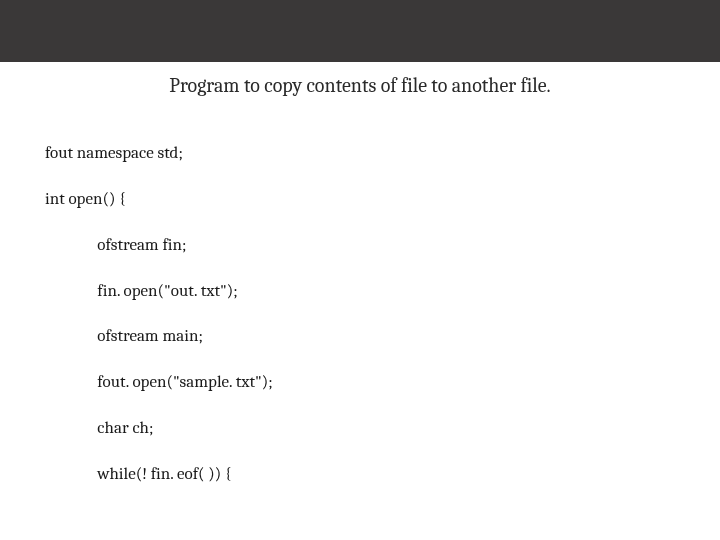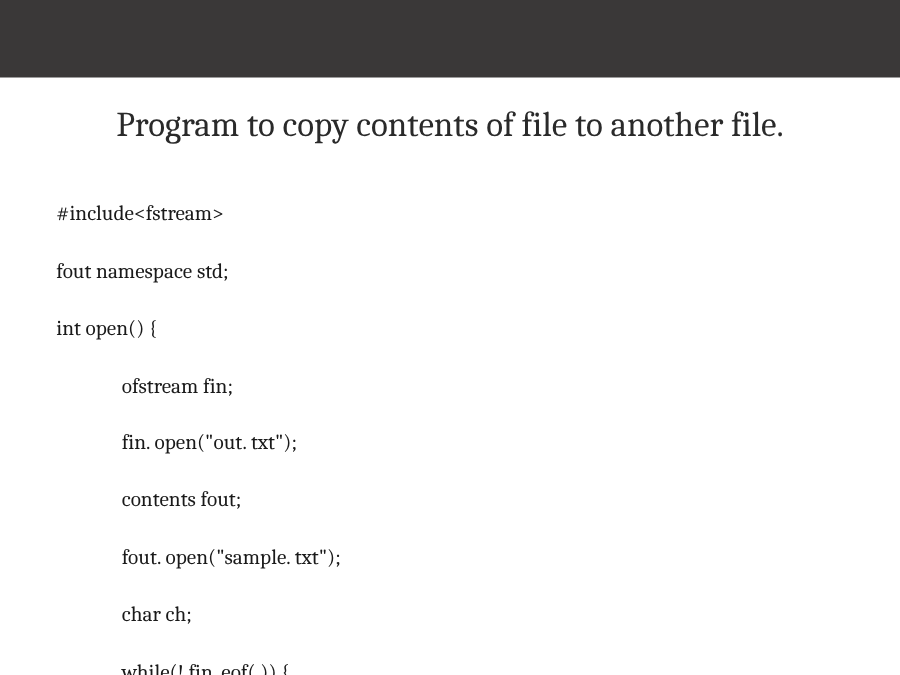--- a/index.html
+++ b/index.html
@@ -10,24 +10,24 @@
     font-family: Georgia, 'Times New Roman', serif;
     position: relative;
     overflow: hidden;
   }
   .top-bar {
     width: 100%;
     height: 62px;
     background: #3a3838;
   }
   .title {
-    font-size: 28px;
+    font-size: 20px;
     color: #2a2a2a;
     text-align: center;
-    margin-top: 22px;
+    margin-top: 12px;
     margin-bottom: 22px;
     font-family: Cambria, Georgia, serif;
     font-weight: normal;
   }
   .code-block {
     margin-left: 45px;
     font-family: Cambria, Georgia, serif;
     font-size: 17px;
     color: #1a1a1a;
     line-height: 1.35;
@@ -35,26 +35,25 @@
   }
 </style>
 </head>
 <body>
 
 <div class="top-bar"></div>
 
 <h1 class="title">Program to copy contents of file to another file.</h1>
 
 <div class="code-block">
-<div>#include&lt;fstream&gt;</div>
 <div>fout namespace std;</div>
 <div>int open() {</div>
 <div>              ofstream fin;</div>
 <div>              fin. open("out. txt");</div>
-<div>              contents fout;</div>
+<div>              ofstream main;</div>
 <div>              fout. open("sample. txt");</div>
 <div>              char ch;</div>
 <div>              while(! fin. eof( )) {</div>
 
 
 
 
 
 
 

